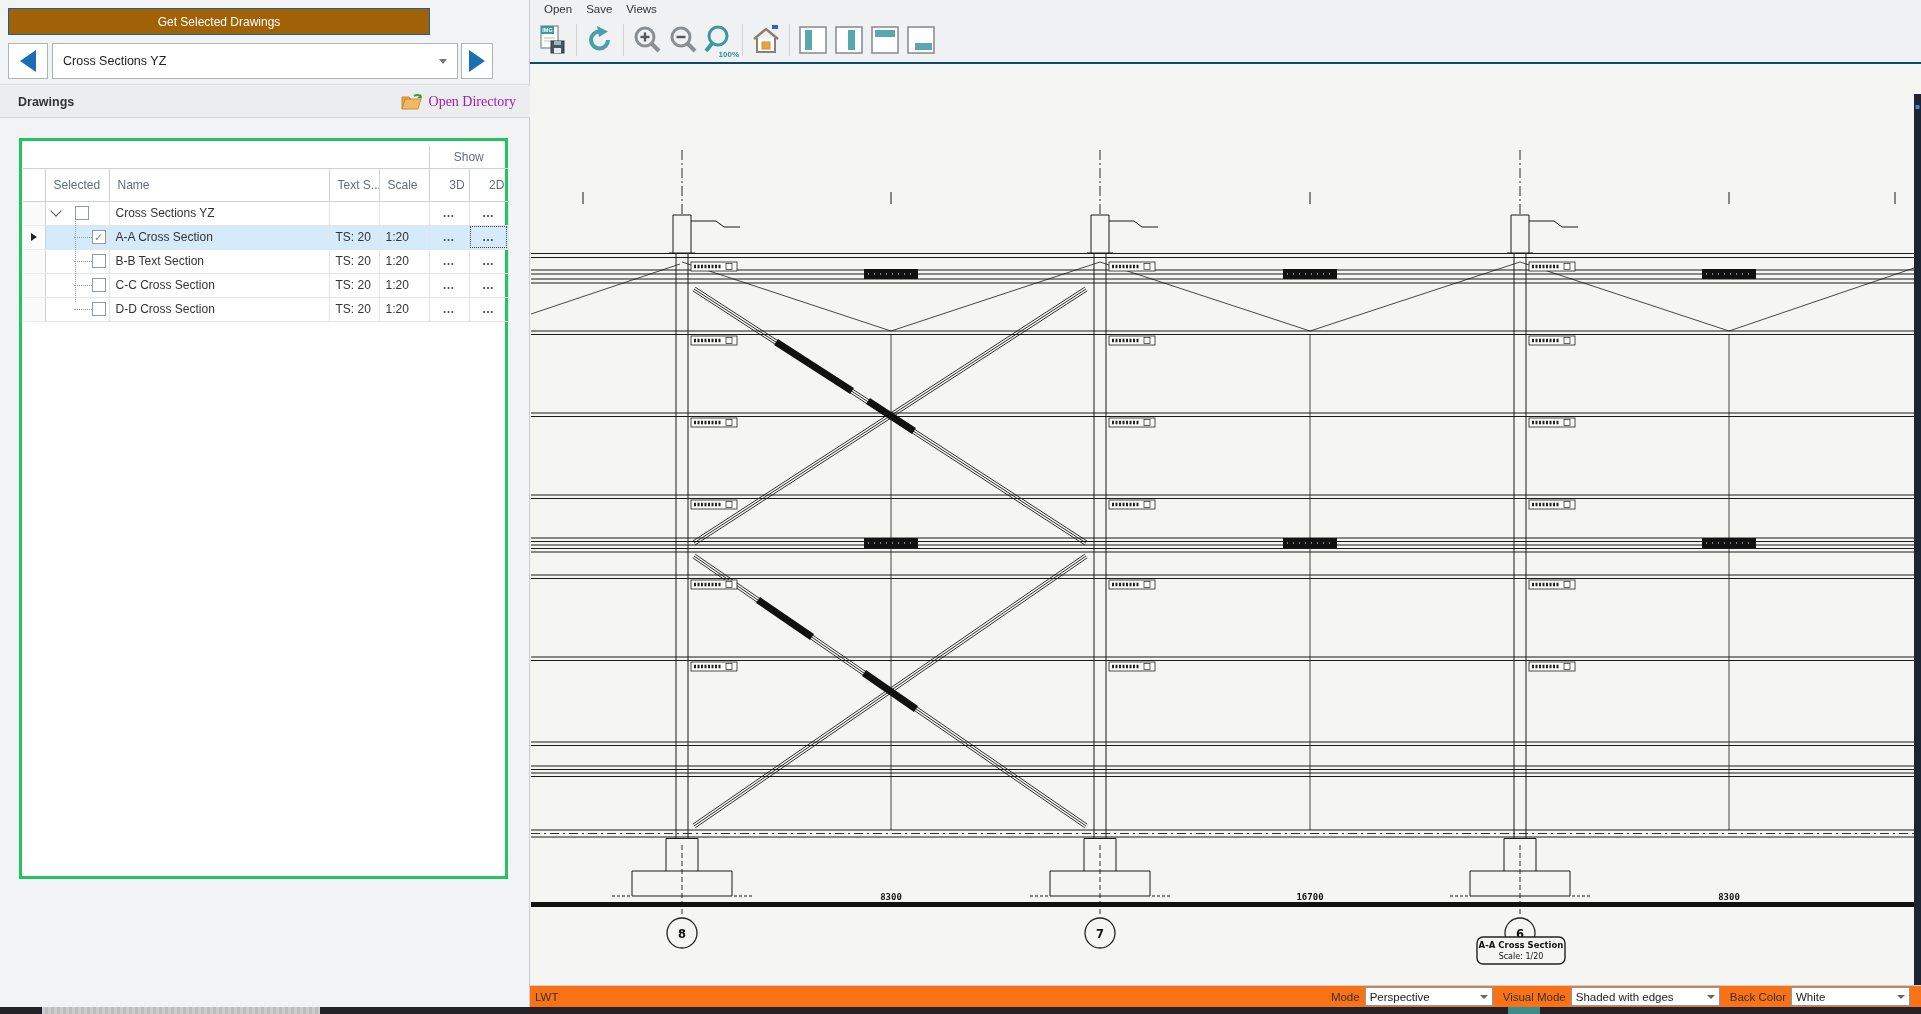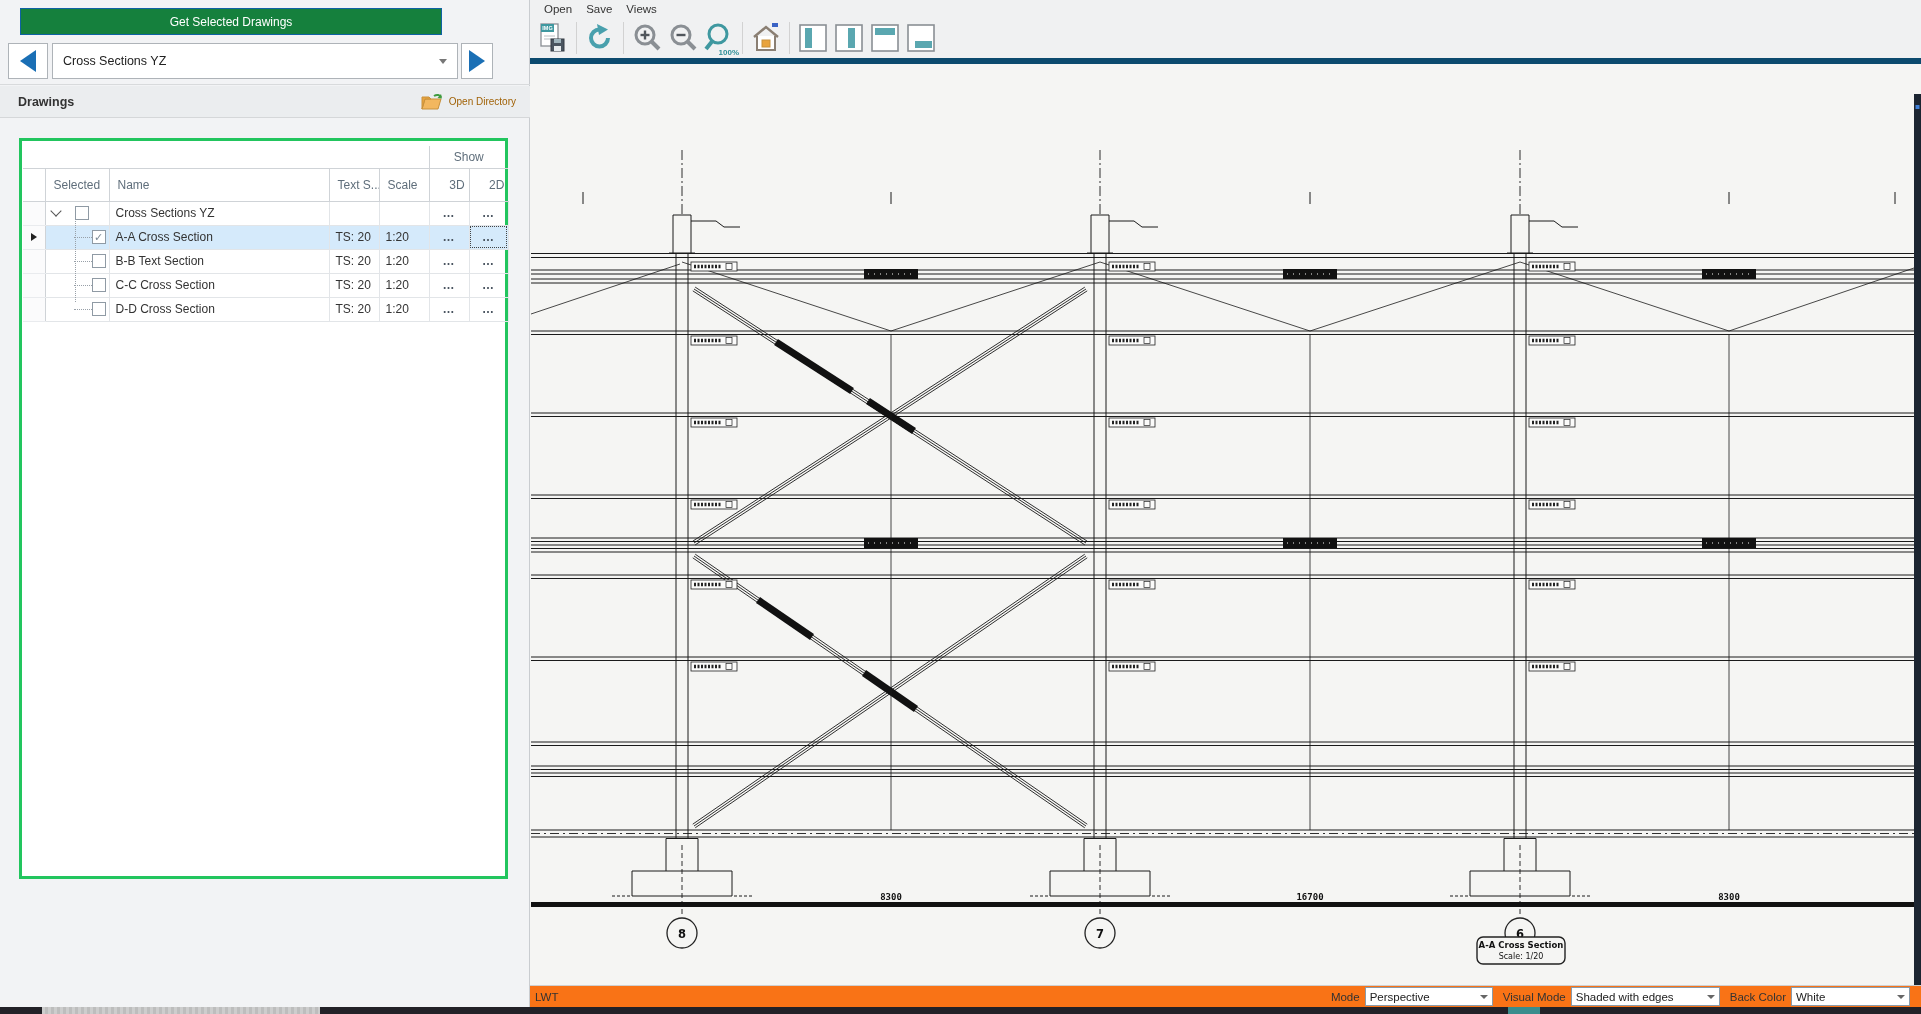--- a/index.html
+++ b/index.html
@@ -3,40 +3,40 @@
 <meta charset="utf-8">
 <style>
   * { margin:0; padding:0; box-sizing:border-box; }
   html,body { width:1921px; height:1014px; overflow:hidden;
     font-family:"Liberation Sans", sans-serif; background:#f0f1f3; }
   #app { position:relative; width:1921px; height:1014px; }
 
   
   #left-panel { position:absolute; left:0; top:0; width:530px; height:1007px;
     background:#f2f3f5; border-right:1px solid #c9ccd0; }
-  .get-btn { position:absolute; left:20px; top:8px; width:422px; height:27px;
-    background:#15803d; color:#fff; font-size:12px; border:1px solid #0f62a3;
+  .get-btn { position:absolute; left:8px; top:8px; width:422px; height:27px;
+    background:#a16207; color:#fff; font-size:12px; border:1px solid #0f62a3;
     display:flex; align-items:center; justify-content:center; cursor:pointer; }
   .nav-btn { position:absolute; top:43px; height:36px; background:#fff;
     border:1px solid #aeb3b8; display:flex; align-items:center; justify-content:center; }
   #nav-back { left:8px; width:40px; }
   #nav-fwd { left:461px; width:32px; }
   .tri-left { width:0; height:0; border-style:solid; border-width:11px 16px 11px 0; border-color:transparent #1a6fb5 transparent transparent; }
   .tri-right { width:0; height:0; border-style:solid; border-width:11px 0 11px 16px; border-color:transparent transparent transparent #1a6fb5; }
   #nav-combo { position:absolute; left:52px; top:43px; width:406px; height:36px;
     background:#fff; border:1px solid #aeb3b8; display:flex; align-items:center;
     font-size:12.5px; color:#222; padding:0 10px; }
   #nav-combo .caret { margin-left:auto; width:0; height:0; border-left:4px solid transparent;
     border-right:4px solid transparent; border-top:5px solid #777; }
   .hdiv { position:absolute; left:0; top:84px; width:530px; height:0; border-top:1px solid #d8dadc; }
   #drawings-band { position:absolute; left:0; top:86px; width:530px; height:32px;
     background:#ebedef; border-bottom:1px solid #d5d7d9; display:flex; align-items:center; }
   #drawings-band .title { font-size:12.5px; font-weight:bold; color:#333; margin-left:18px; }
   #open-dir { margin-left:auto; margin-right:14px; display:flex; align-items:center; cursor:pointer; }
-  #open-dir .lbl { color:#a16207; font-size:10px; margin-left:5px; }
+  #open-dir .lbl { color:#a21caf; font-size:14px; margin-left:5px;font-family:Liberation Serif, serif; }
 
   #list-box { position:absolute; left:19px; top:138px; width:489px; height:741px;
     background:#fff; border:3px solid #22c55e; }
   table.grid { border-collapse:collapse; table-layout:fixed; width:485px; margin:5px 0 0 1px;
     font-size:12px; color:#333; }
   table.grid td, table.grid th { overflow:hidden; white-space:nowrap; }
   tr.grp-row { height:22px; }
   tr.grp-row .show-cell { border-left:1px solid #cfd3d7; border-bottom:0;
     text-align:center; color:#5f6e7b; font-weight:normal; font-size:12px; }
   tr.hdr-row { height:33px; }
@@ -62,21 +62,21 @@
   .stub { width:18px; height:12px; border-bottom:1px dotted #98a0a8; margin-left:28px; margin-top:-11px; }
   #tree-vert { position:absolute; left:53px; top:80px; width:0; height:81px; border-left:1px dotted #98a0a8; }
   .rowptr { width:0; height:0; display:inline-block; border-top:4px solid transparent;
     border-bottom:4px solid transparent; border-left:6px solid #222; }
 
   
   #menubar { position:absolute; left:530px; top:0; width:1391px; height:17px;
     background:#f0f1f2; display:flex; align-items:center; font-size:11.5px; color:#333; }
   #menubar span { margin-left:14px; cursor:pointer; }
   #toolbar { position:absolute; left:530px; top:17px; width:1391px; height:47px;
-    background:#f0f1f2; border-bottom:6px solid #0c4a6e; display:flex; align-items:center; padding-left:5px; }
+    background:#f0f1f2; border-bottom:2px solid #0c4a6e; display:flex; align-items:center; padding-left:5px; }
   .tbtn { width:36px; height:38px; display:flex; align-items:center; justify-content:center; cursor:pointer; }
   .tsep { width:0; height:32px; border-left:1px solid #d2d2d2; margin:0 5px; }
   .zoom100 { position:relative; }
   .zoom100 .pct { position:absolute; right:-2px; bottom:0px; font-size:8px; color:#2f8f98; font-weight:bold; }
 
   #viewport { position:absolute; left:530px; top:64px; width:1391px; height:921px; background:#f5f5f3; }
   #statusbar { position:absolute; left:530px; top:985px; width:1391px; height:22px;
     background:#f97316; border-top:1px solid #cfcfcf; display:flex; align-items:center;
     font-size:11.5px; color:#333; }
   #statusbar .lwt { margin-left:5px; }

